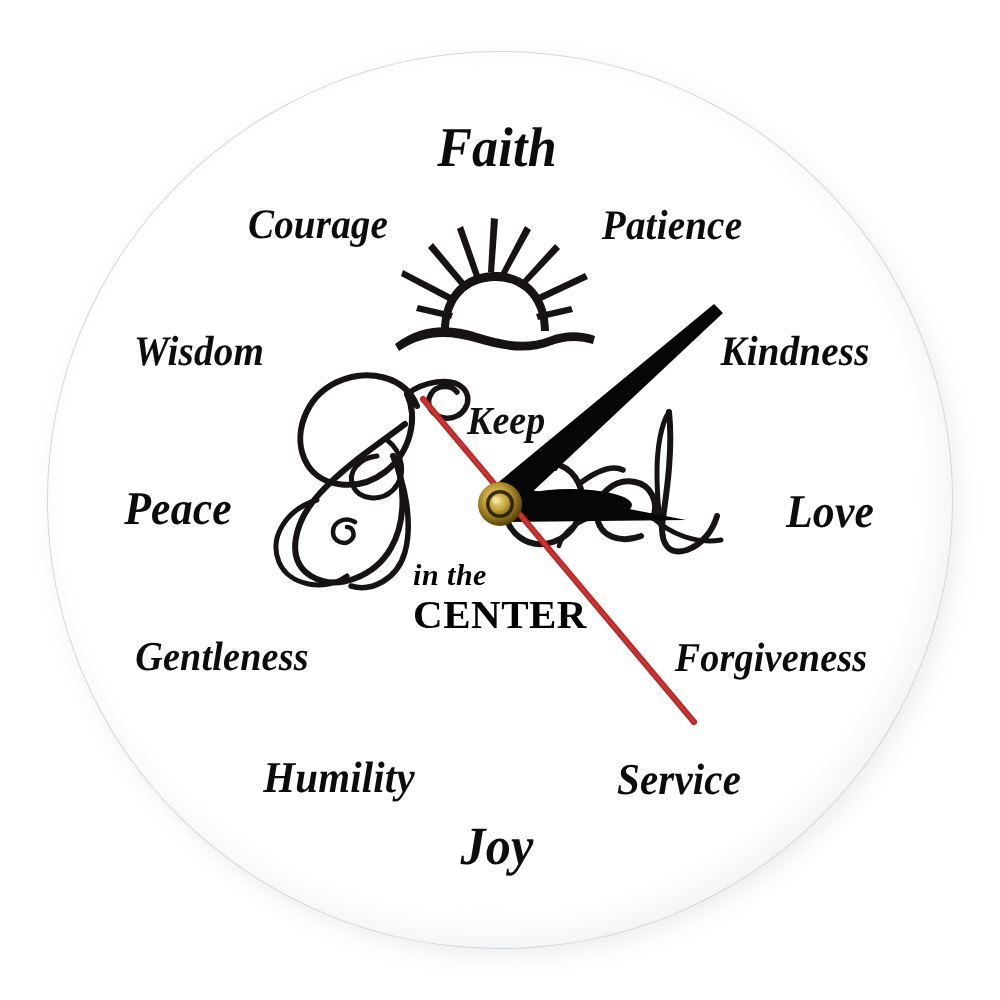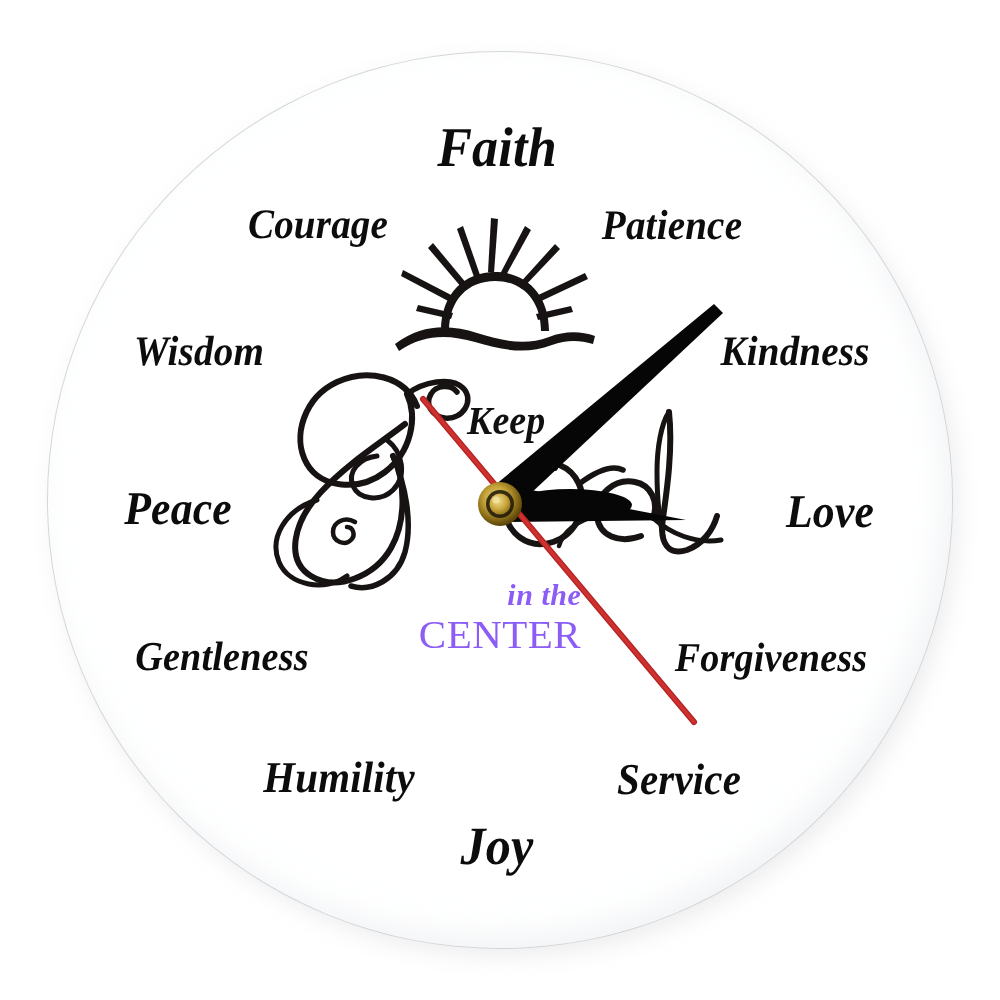--- a/index.html
+++ b/index.html
@@ -89,36 +89,36 @@
     color: #111010;
     font-family: "Liberation Serif", "DejaVu Serif", serif;
     transform: scaleX(0.95);
     white-space: nowrap;
   }
 
   
   .tagline {
     position: absolute;
     left: 500px;
-    top: 580px;
+    top: 560px;
     transform: translateX(-50%);
-    text-align: right;
-    color: #8b5cf6;
+    text-align: left;
+    color: #000000;
     line-height: 1.0;
   }
   .tag-inthe {
     font-size: 30px;
     font-style: italic;
     font-weight: bold;
     letter-spacing: 0.5px;
     display: block;
   }
   .tag-center {
     font-size: 41px;
-    font-weight: normal;
+    font-weight: bold;
     letter-spacing: 0.5px;
     display: block;
     margin-top: 4px;
   }
   .tag-day {
     font-size: 34px;
     font-weight: bold;
     display: block;
     margin-top: 3px;
     white-space: nowrap;

